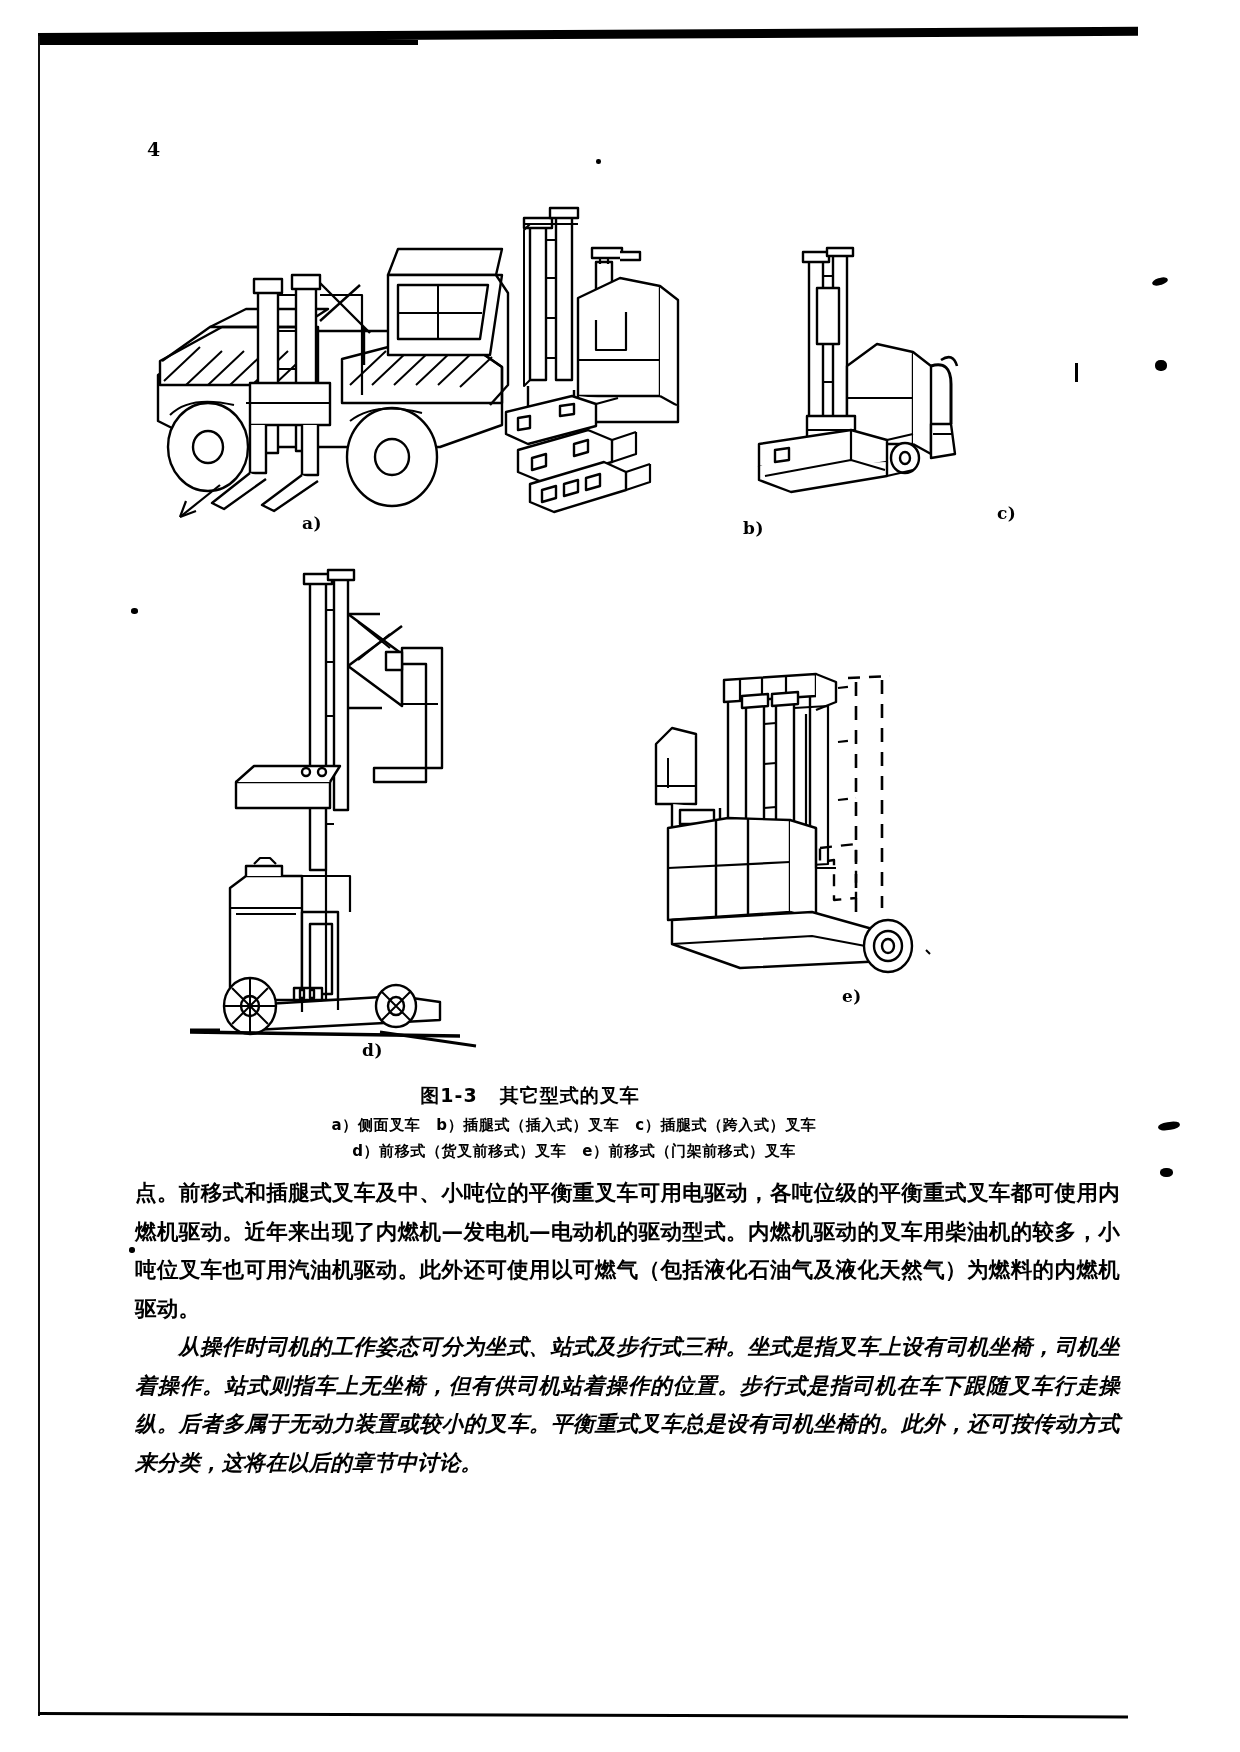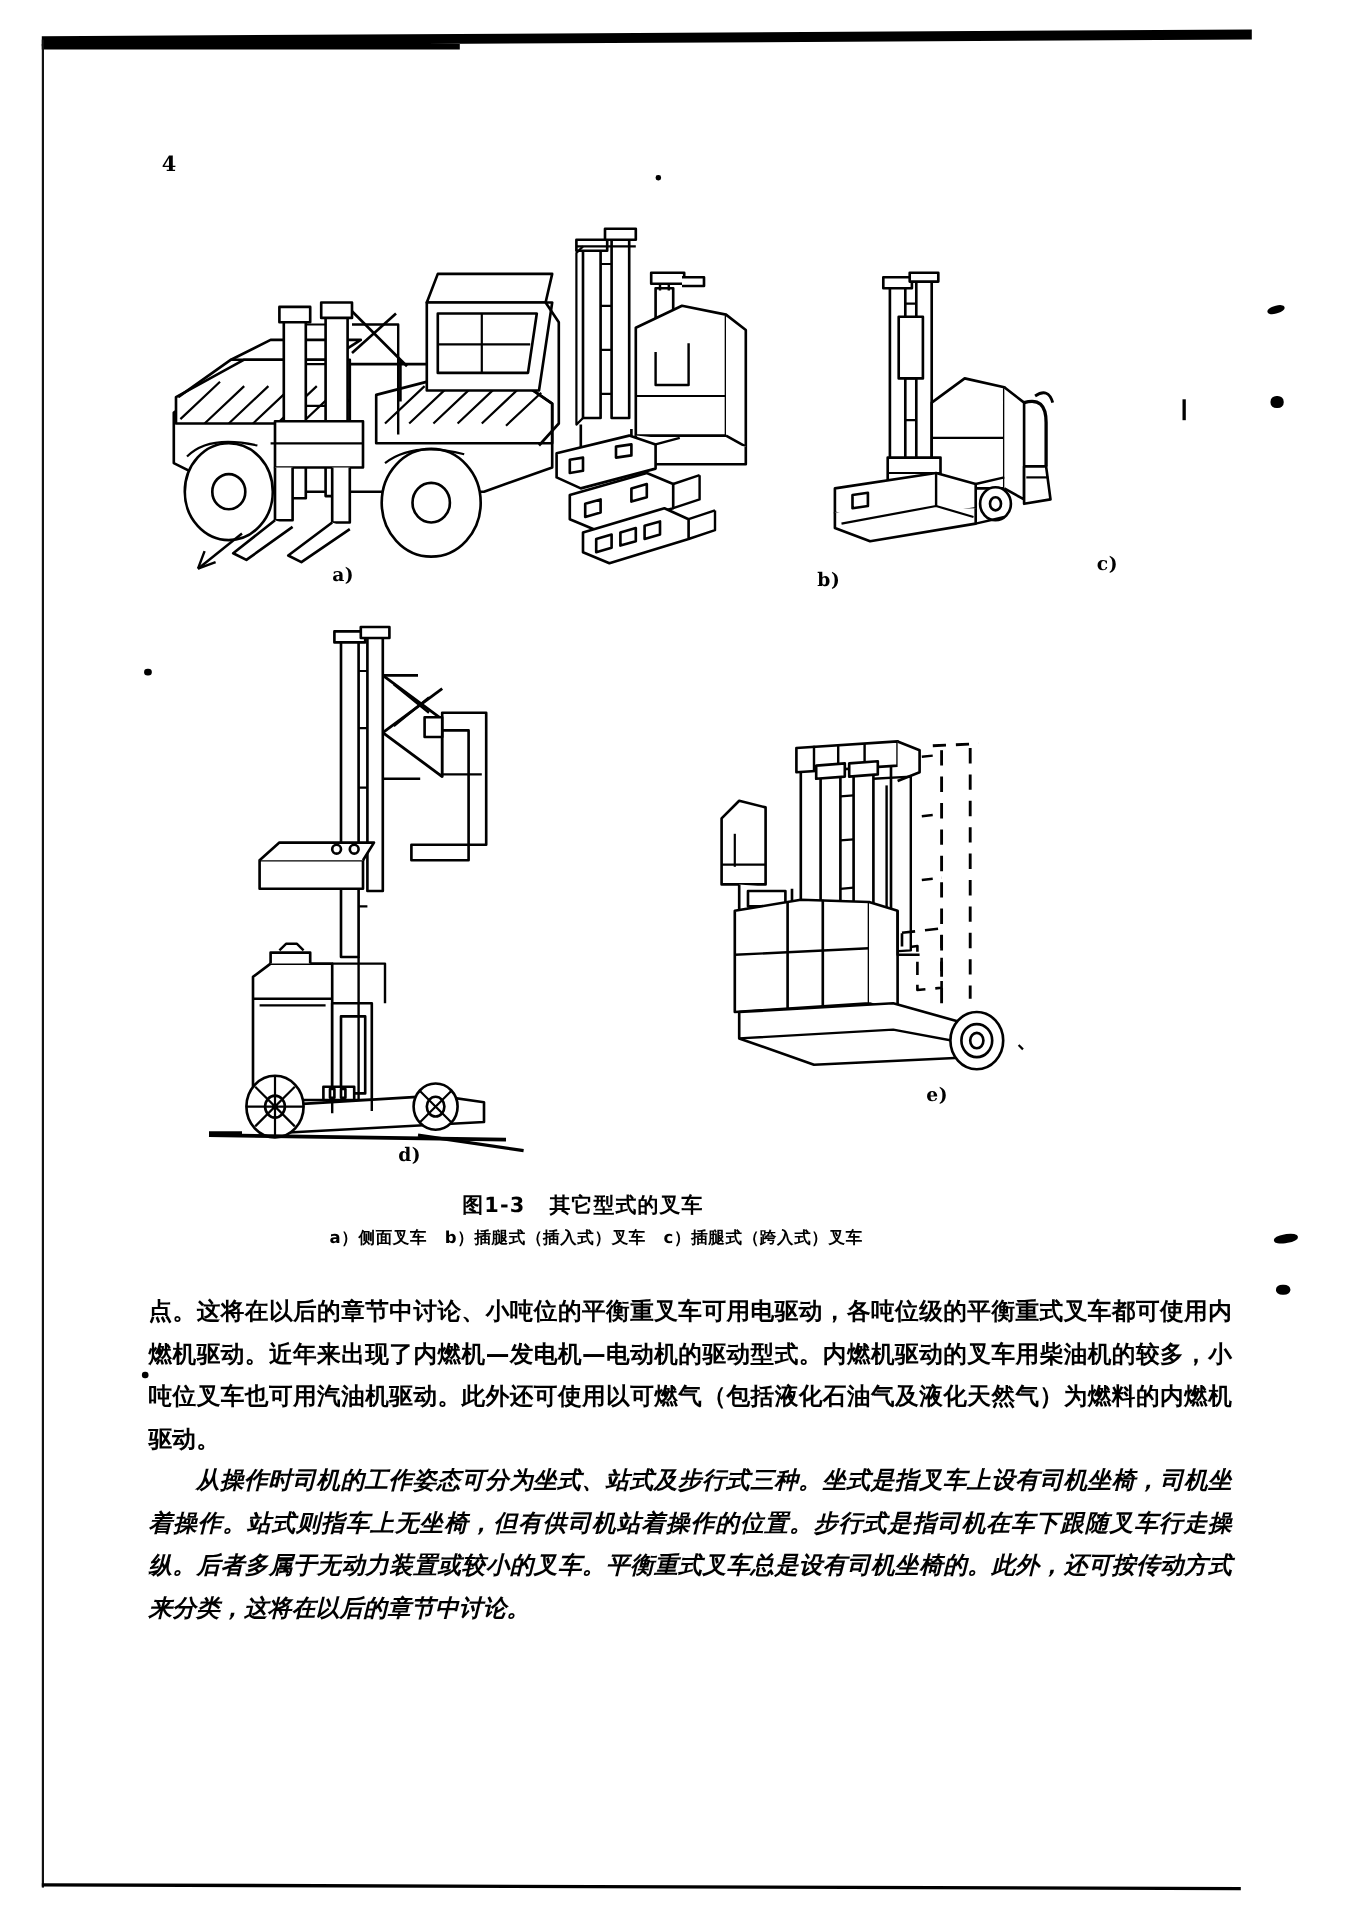--- a/index.html
+++ b/index.html
@@ -110,20 +110,21 @@
   .fig-caption-sub {
     position: absolute;
     left: 0;
     width: 1084px;
     text-align: center;
     font-family: "DejaVu Sans", "Liberation Sans", sans-serif;
     font-size: 15px;
     font-weight: 700;
     letter-spacing: 0.6px;
     filter: blur(0.3px);
+    padding-left: 32px;
   }
   .fig-caption-sub.line1 { top: 1116px; }
   .fig-caption-sub.line2 { top: 1142px; }
   .fig-caption-sub .sep { display: inline-block; width: 16px; }
 
   
   .body-text {
     position: absolute;
     left: 135px;
     top: 1174px;
@@ -400,19 +401,22 @@
   </div>
 
   <div class="fig-caption-main">
     <span>图1-3</span><span class="gap"></span><span>其它型式的叉车</span>
   </div>
 
   <div class="fig-caption-sub line1">
     <span>a）</span><span>侧面叉车</span><span class="sep"></span><span>b）</span><span>插腿式（插入式）叉车</span><span class="sep"></span><span>c）</span><span>插腿式（跨入式）叉车</span>
   </div>
 
+  <div class="fig-caption-sub line2">
+    <span>d）</span><span>前移式（货叉前移式）叉车</span><span class="sep"></span><span>e）</span><span>前移式（门架前移式）叉车</span>
+  </div>
 
   <div class="body-text">
-    <p>点。这将在以后的章节中讨论、小吨位的平衡重叉车可用电驱动，各吨位级的平衡重式叉车都可使用内燃机驱动。近年来出现了内燃机—发电机—电动机的驱动型式。内燃机驱动的叉车用柴油机的较多，小吨位叉车也可用汽油机驱动。此外还可使用以可燃气（包括液化石油气及液化天然气）为燃料的内燃机驱动。</p>
+    <p>点。前移式和插腿式叉车及中、小吨位的平衡重叉车可用电驱动，各吨位级的平衡重式叉车都可使用内燃机驱动。近年来出现了内燃机—发电机—电动机的驱动型式。内燃机驱动的叉车用柴油机的较多，小吨位叉车也可用汽油机驱动。此外还可使用以可燃气（包括液化石油气及液化天然气）为燃料的内燃机驱动。</p>
     <p class="indent">从操作时司机的工作姿态可分为坐式、站式及步行式三种。坐式是指叉车上设有司机坐椅，司机坐着操作。站式则指车上无坐椅，但有供司机站着操作的位置。步行式是指司机在车下跟随叉车行走操纵。后者多属于无动力装置或较小的叉车。平衡重式叉车总是设有司机坐椅的。此外，还可按传动方式来分类，这将在以后的章节中讨论。</p>
   </div>
 
 </div>
 
 </body></html>

